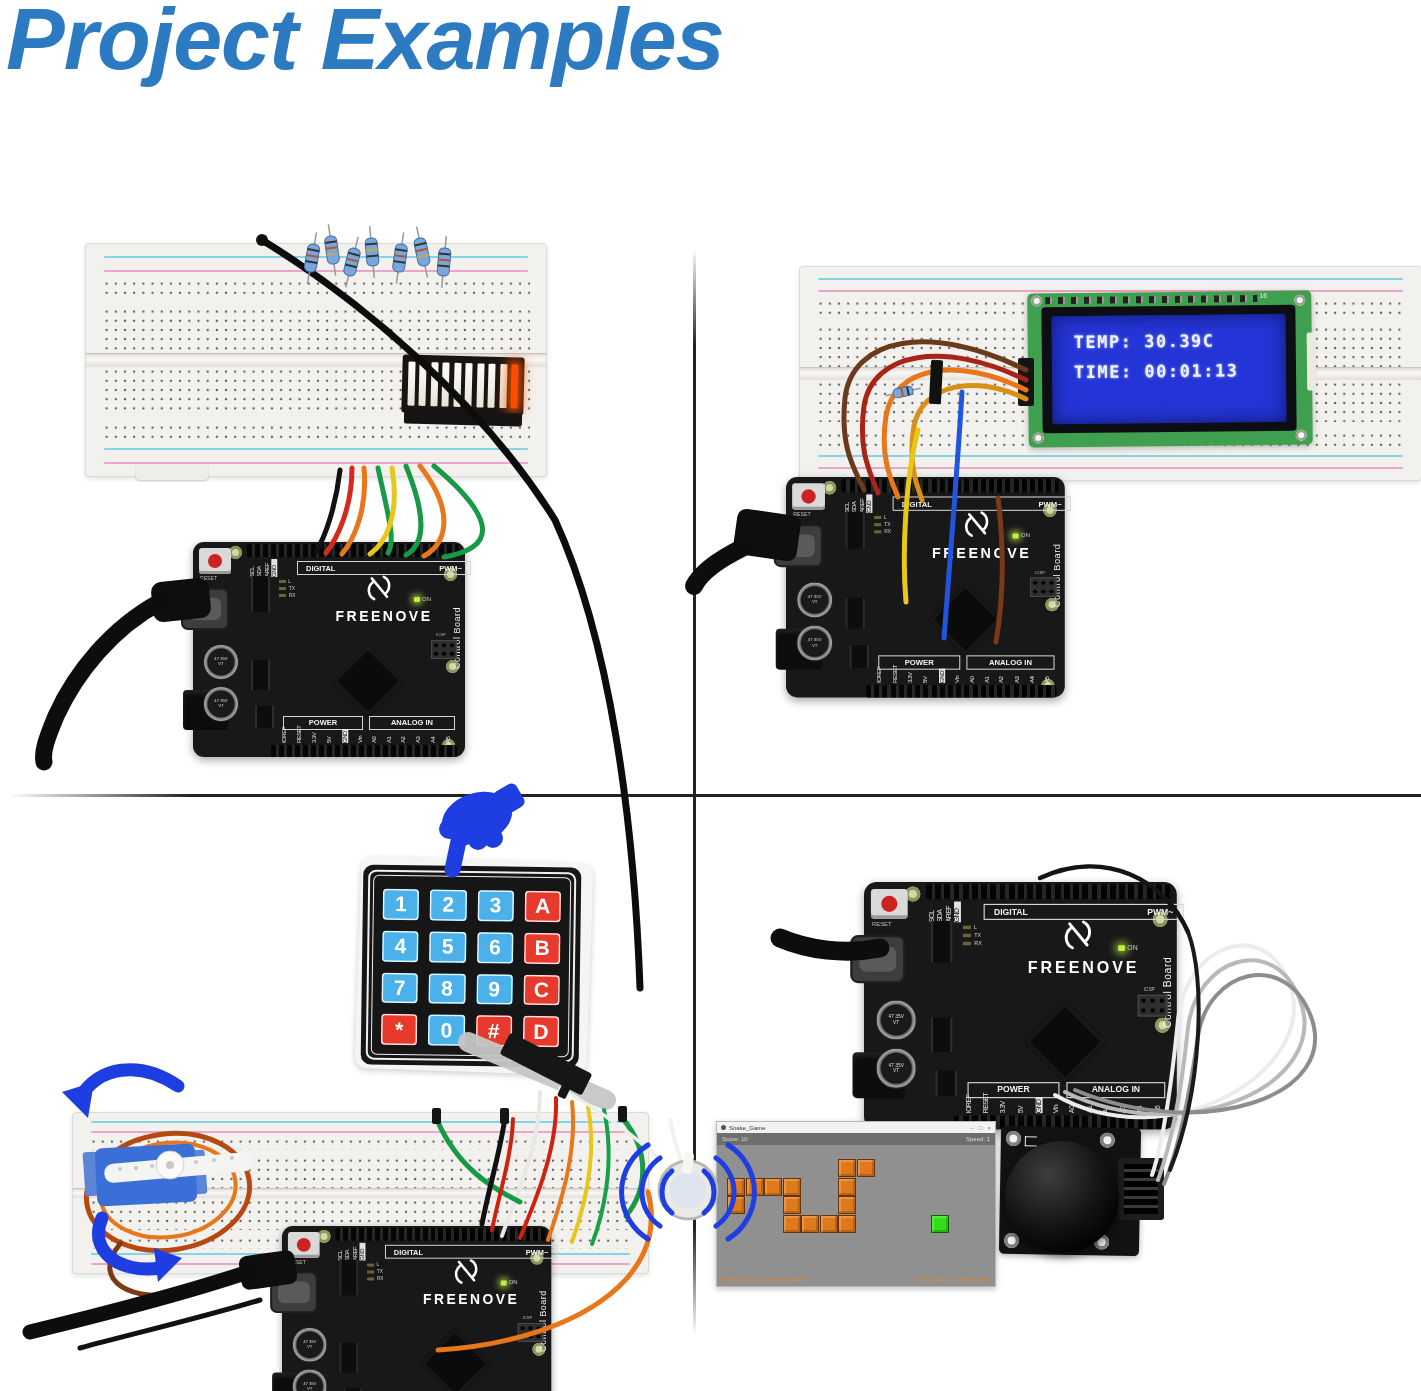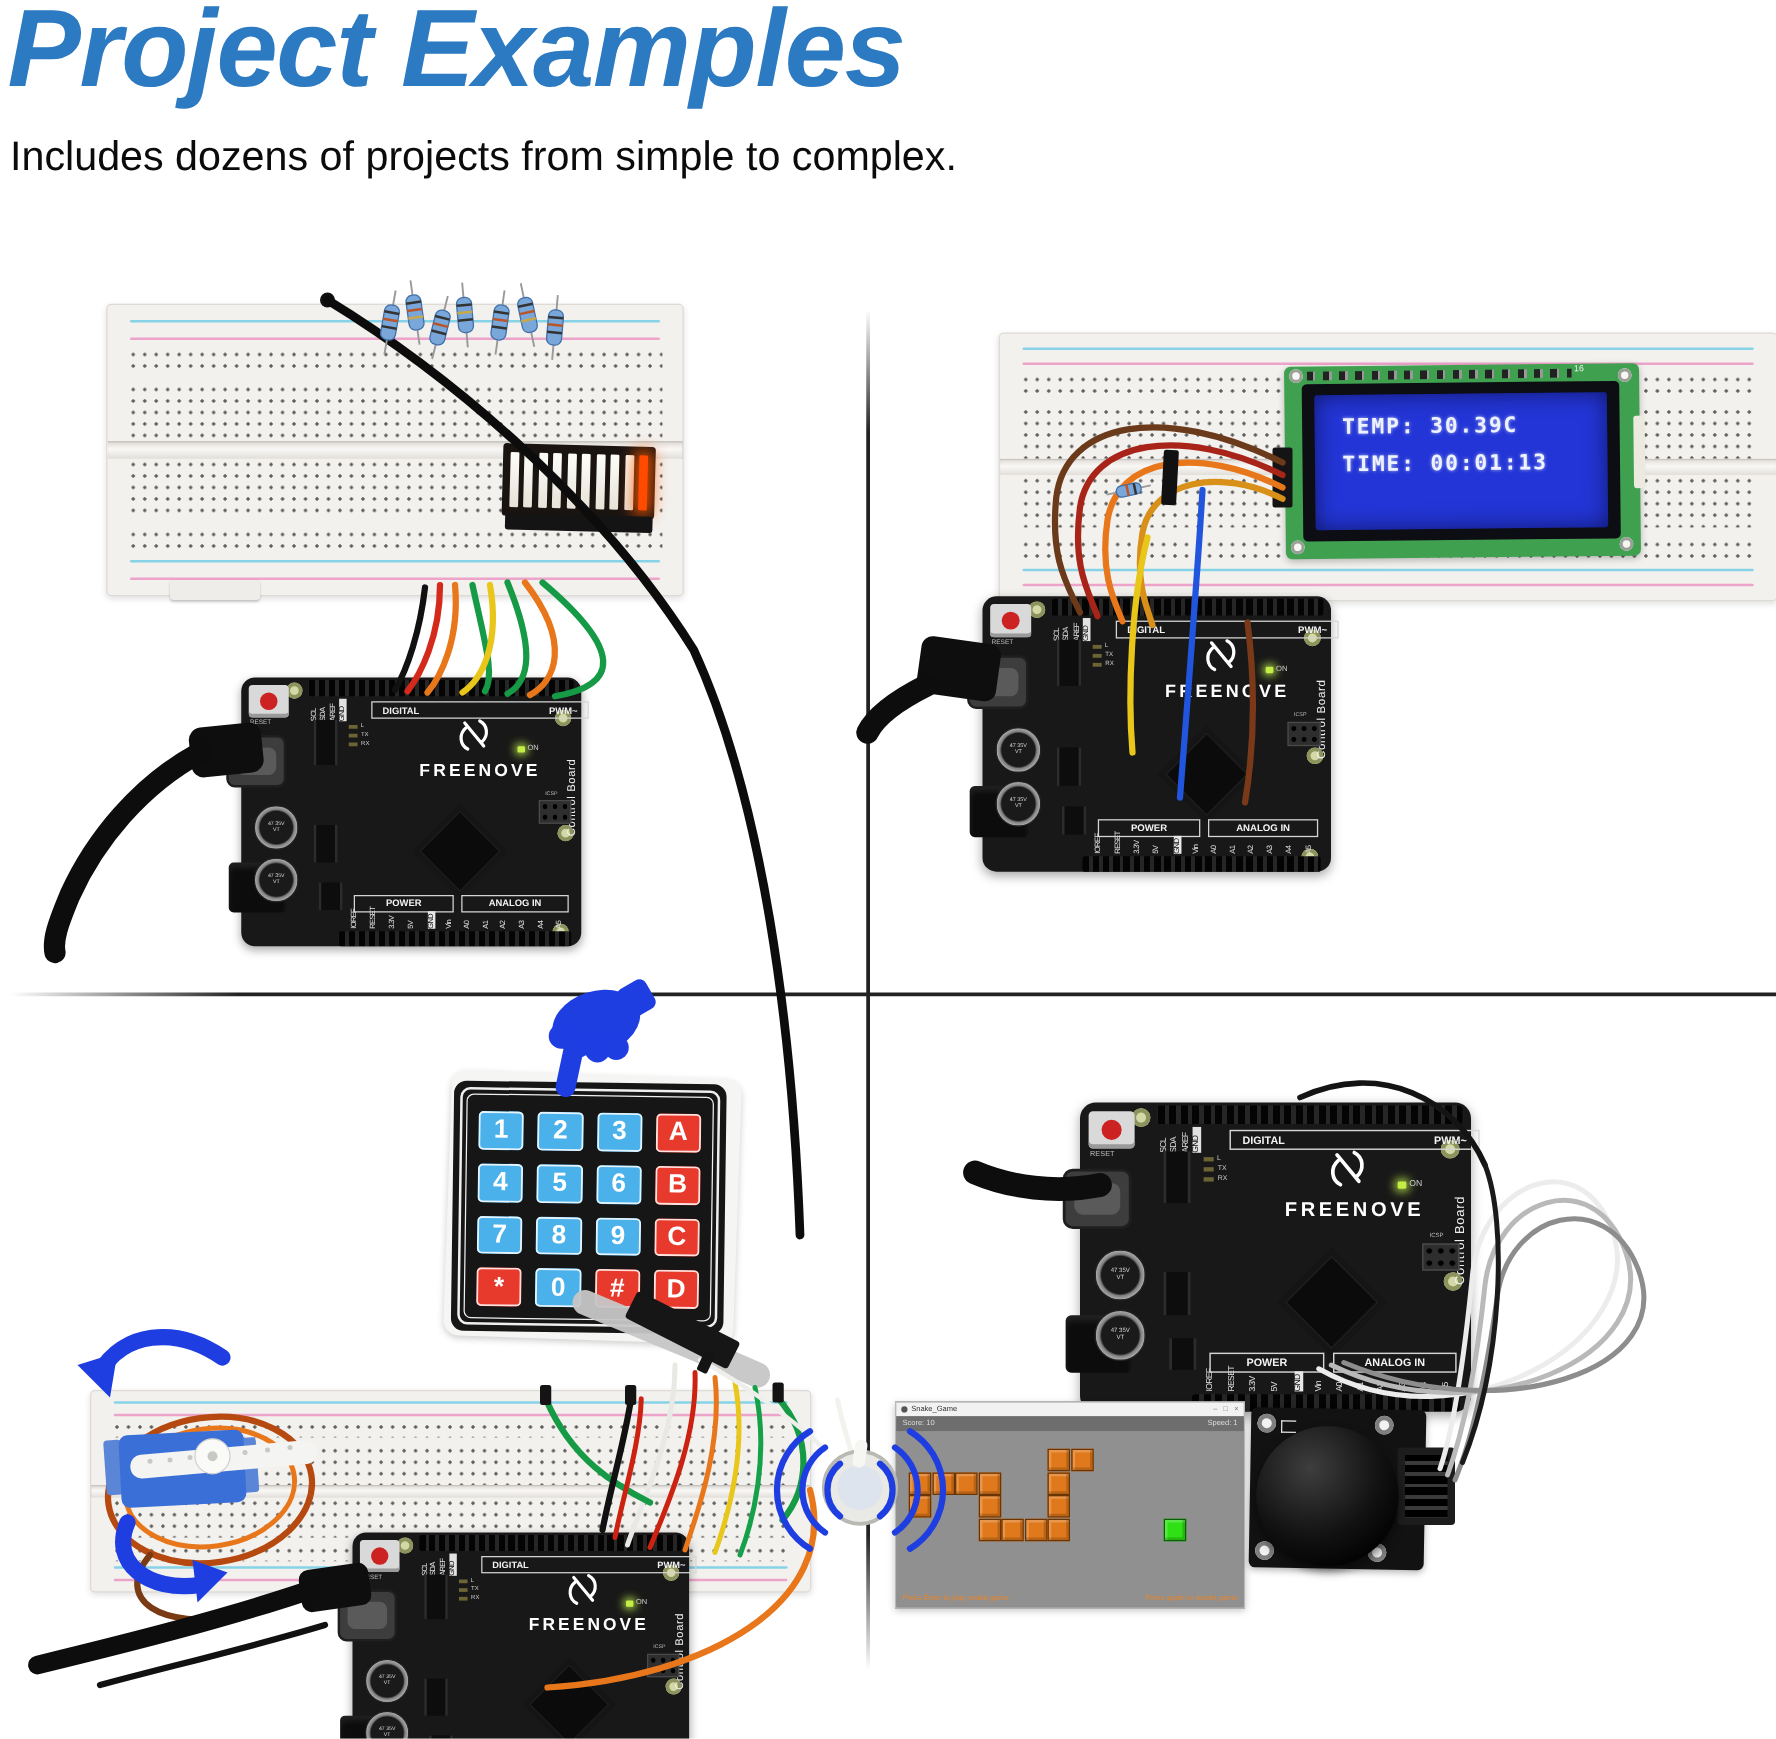--- a/index.html
+++ b/index.html
@@ -143,21 +143,20 @@
   
   .wires{position:absolute;left:0;top:0;z-index:6;pointer-events:none;}
   .hand-layer{z-index:7;}
 </style>
 </head>
 <body>
 
 <div class="page">
 
   <h1 class="title">Project Examples</h1>
-  <p class="subtitle">Includes dozens of projects from simple to complex.</p>
 
   <div class="v-divider"></div>
   <div class="h-divider"></div>
 
   <div>
     <div class="breadboard" style="left:85px;top:243px;width:460px;height:232px;">
       <i class="rl c1"></i>
         <i class="rl p1"></i>
         <i class="rl c2"></i>
         <i class="rl p2"></i>

